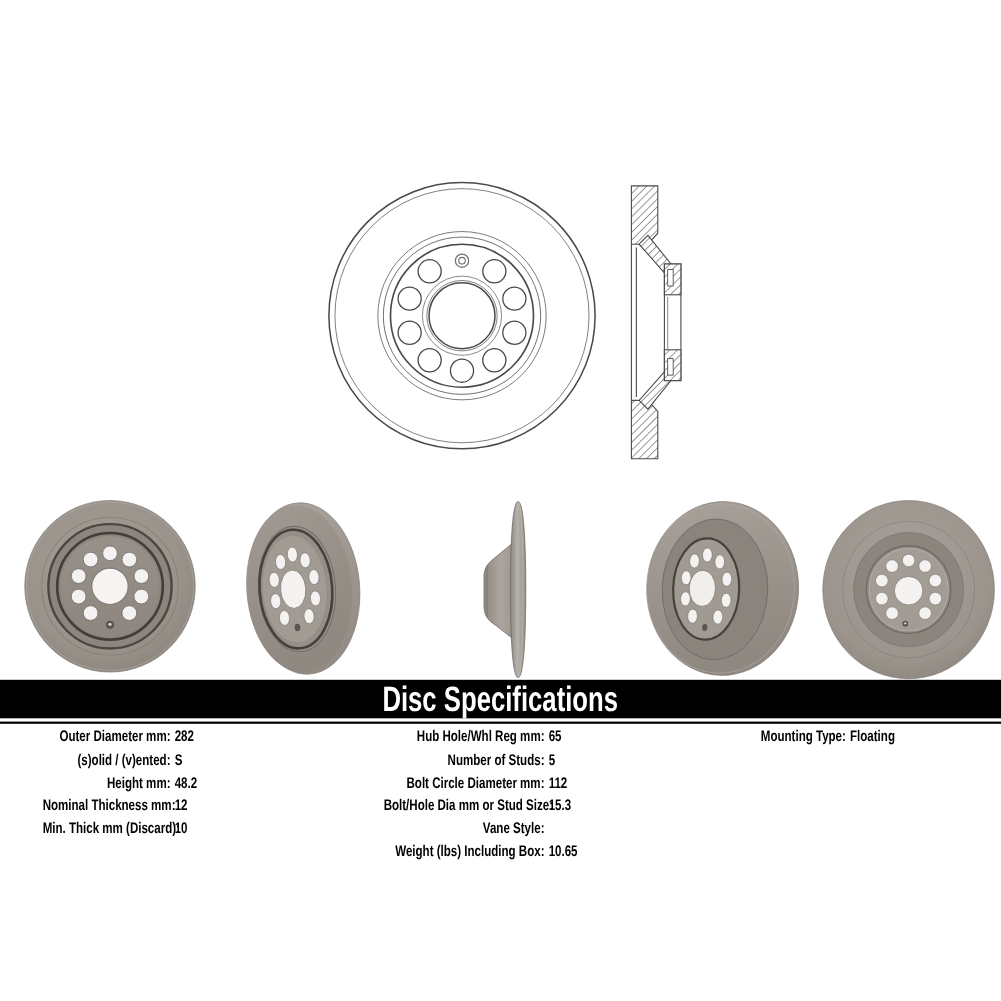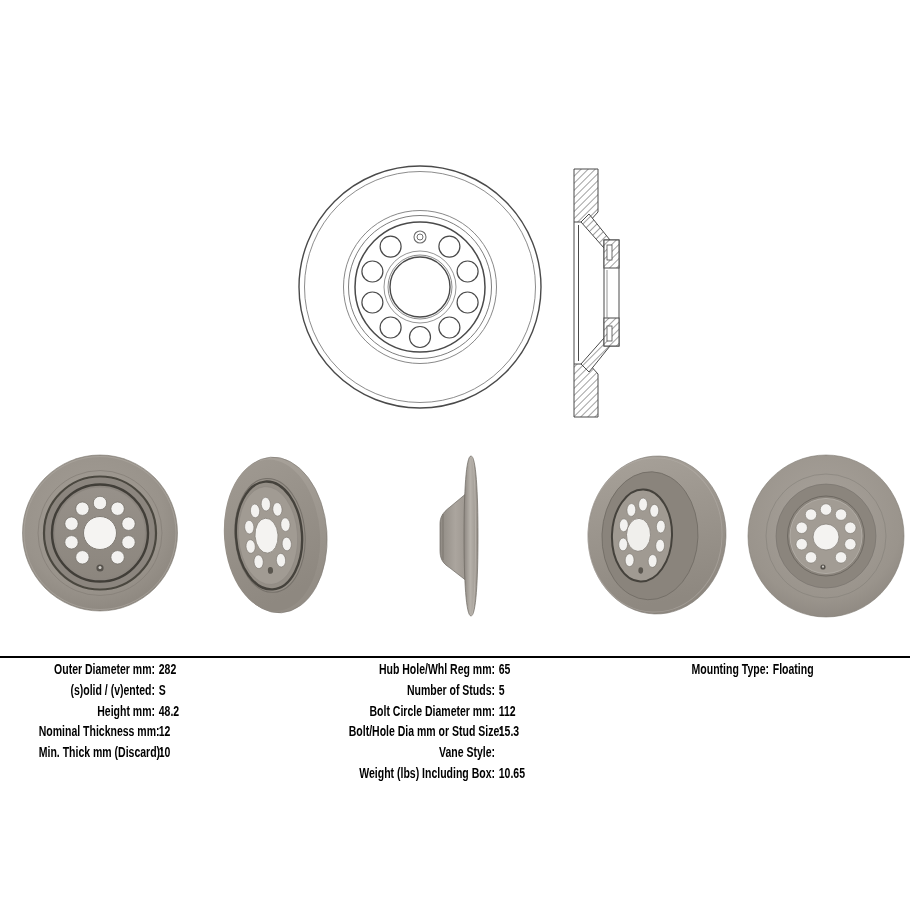--- a/index.html
+++ b/index.html
@@ -237,20 +237,23 @@
         <circle cx="57.7" cy="77.8" r="5.7"></circle>
       <circle cx="67" cy="64.6" r="5.7"></circle>
     </g>
     <circle cx="82" cy="87" r="13" fill="#f4f3f1" stroke="#847f78" stroke-width="0.8"></circle>
     <g>
       <circle cx="79" cy="117" r="2.6" fill="#56524c"></circle>
       <circle cx="79" cy="116.7" r="1.1" fill="#ccc9c4"></circle>
     </g>
   </svg>
 
+  <div class="spec-bar">
+    <span class="title">Disc Specifications</span>
+  </div>
   <div class="spec-rule"></div>
 
   <div class="spec-col col-1">
     <div class="row">
       <span class="lbl">Outer Diameter mm:</span>
       <span class="val">282</span>
     </div>
     <div class="row">
       <span class="lbl">(s)olid / (v)ented:</span>
       <span class="val">S</span>

